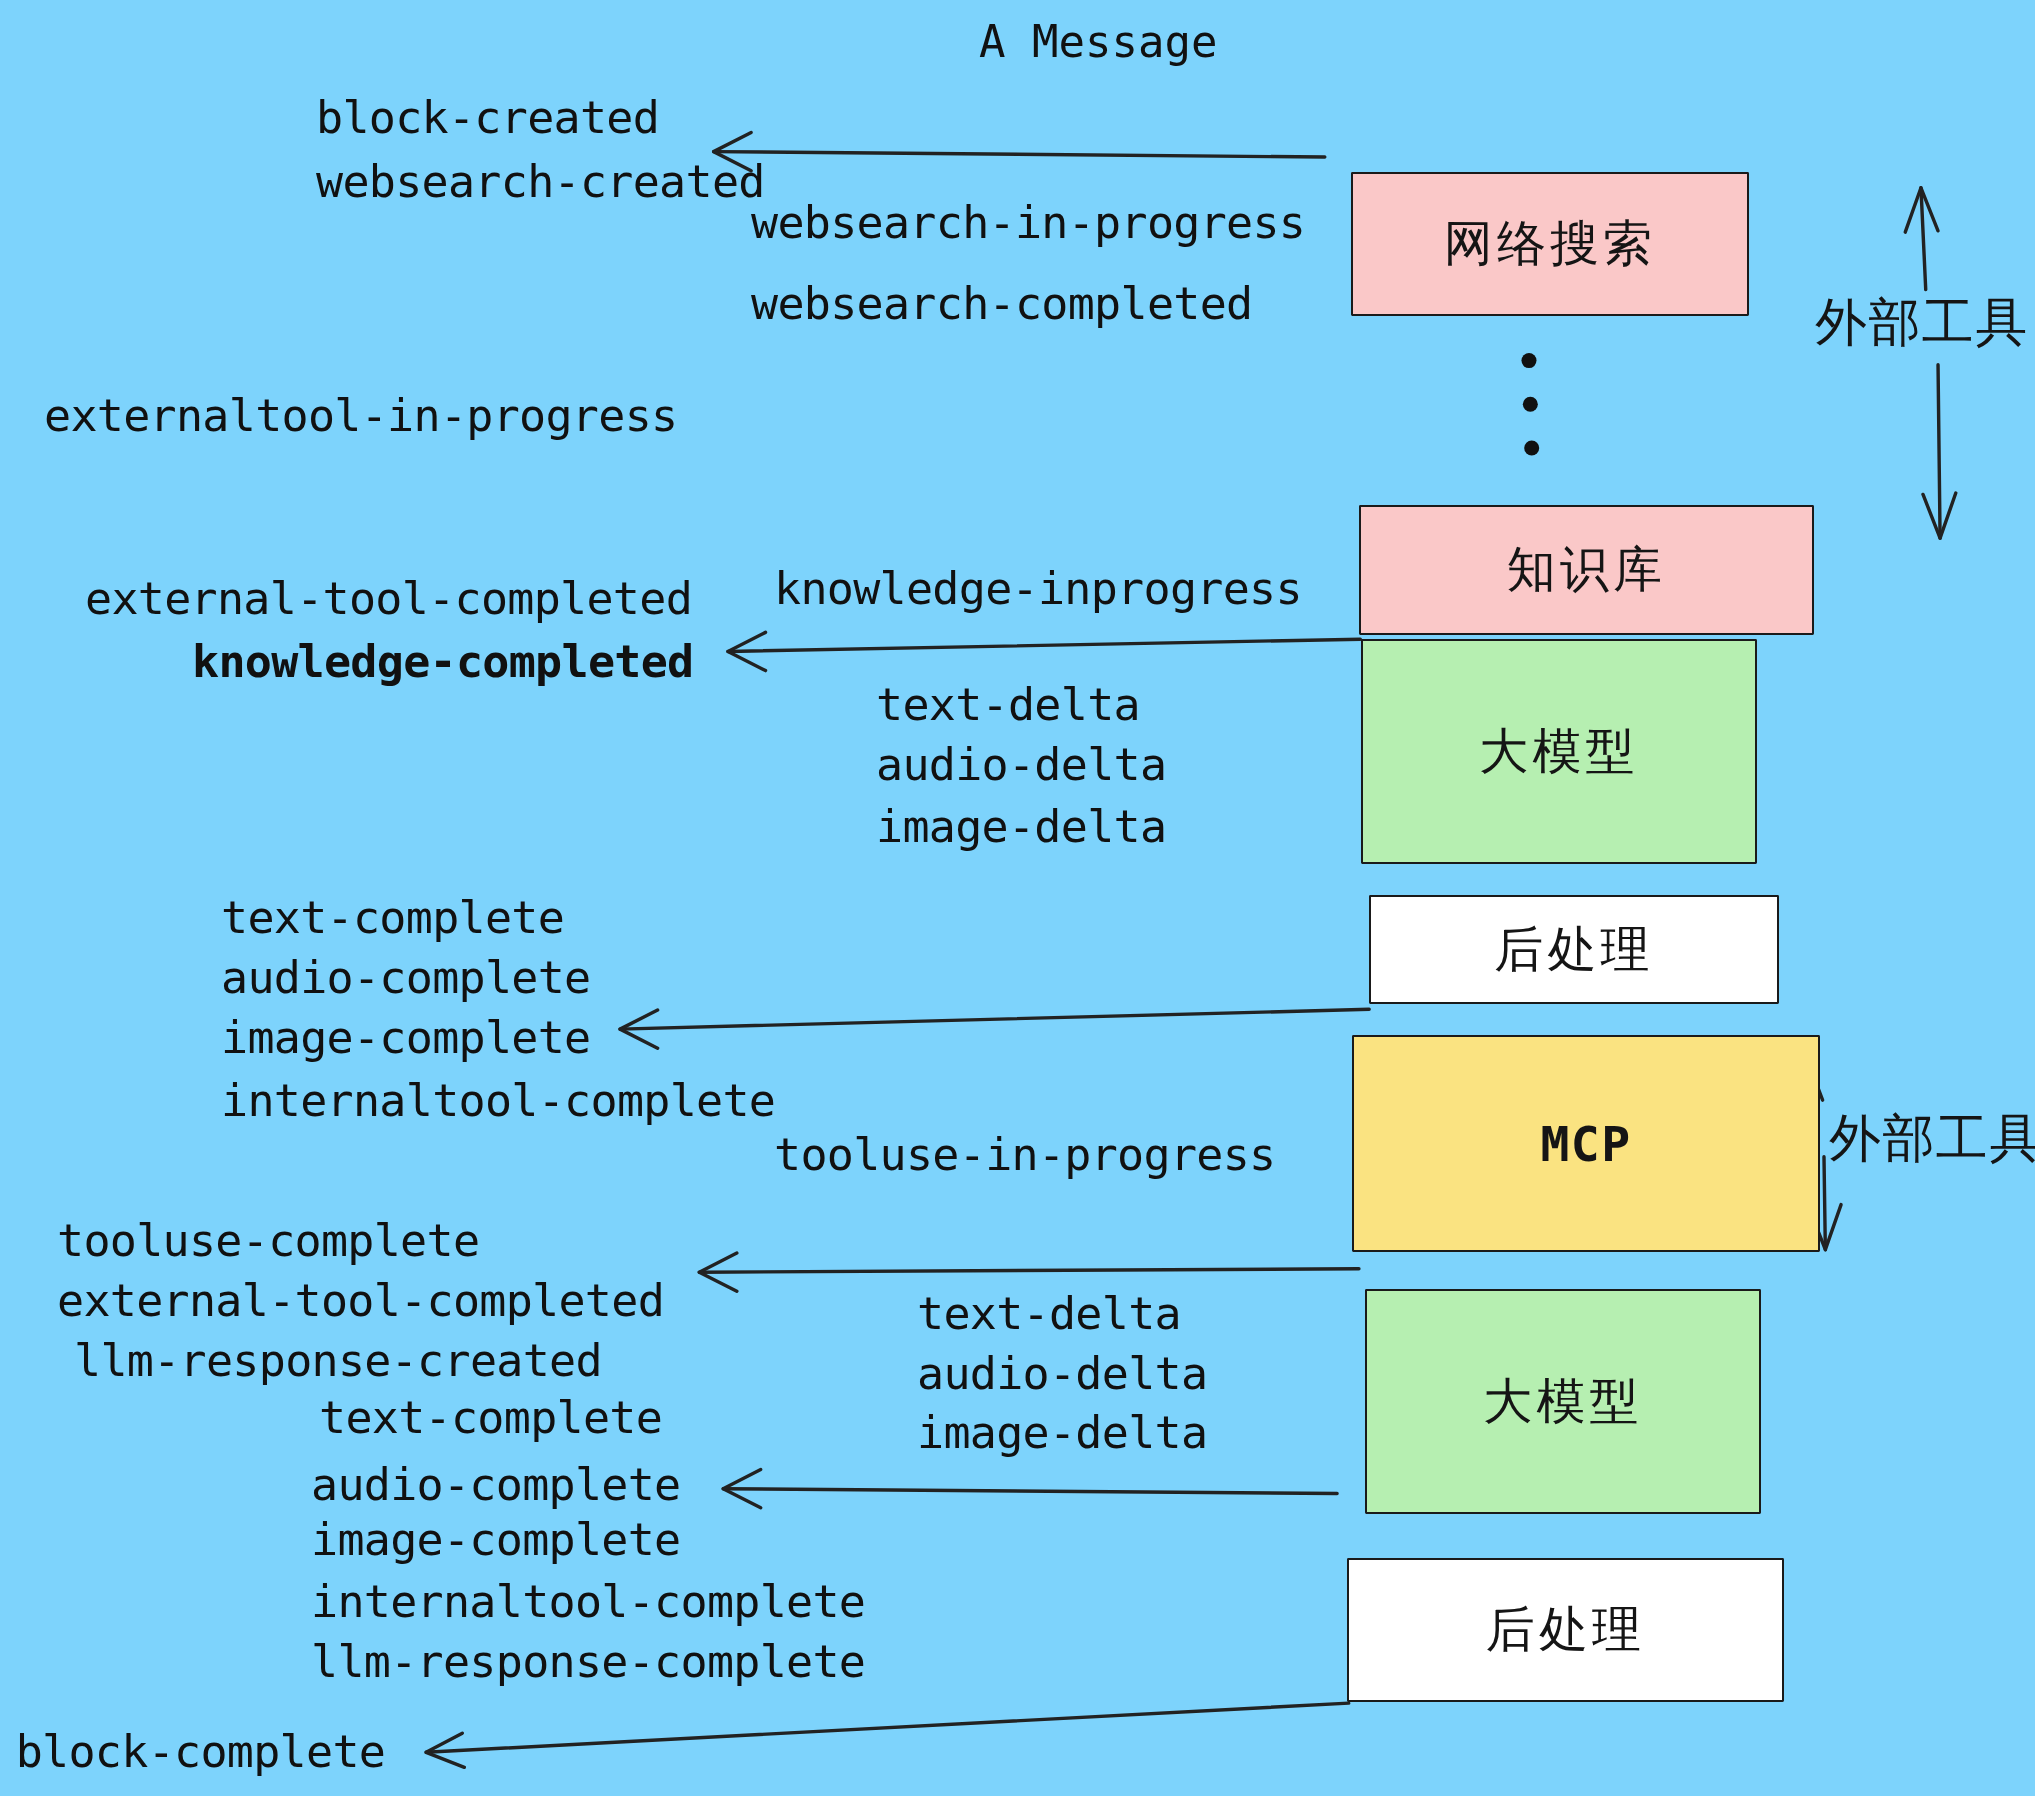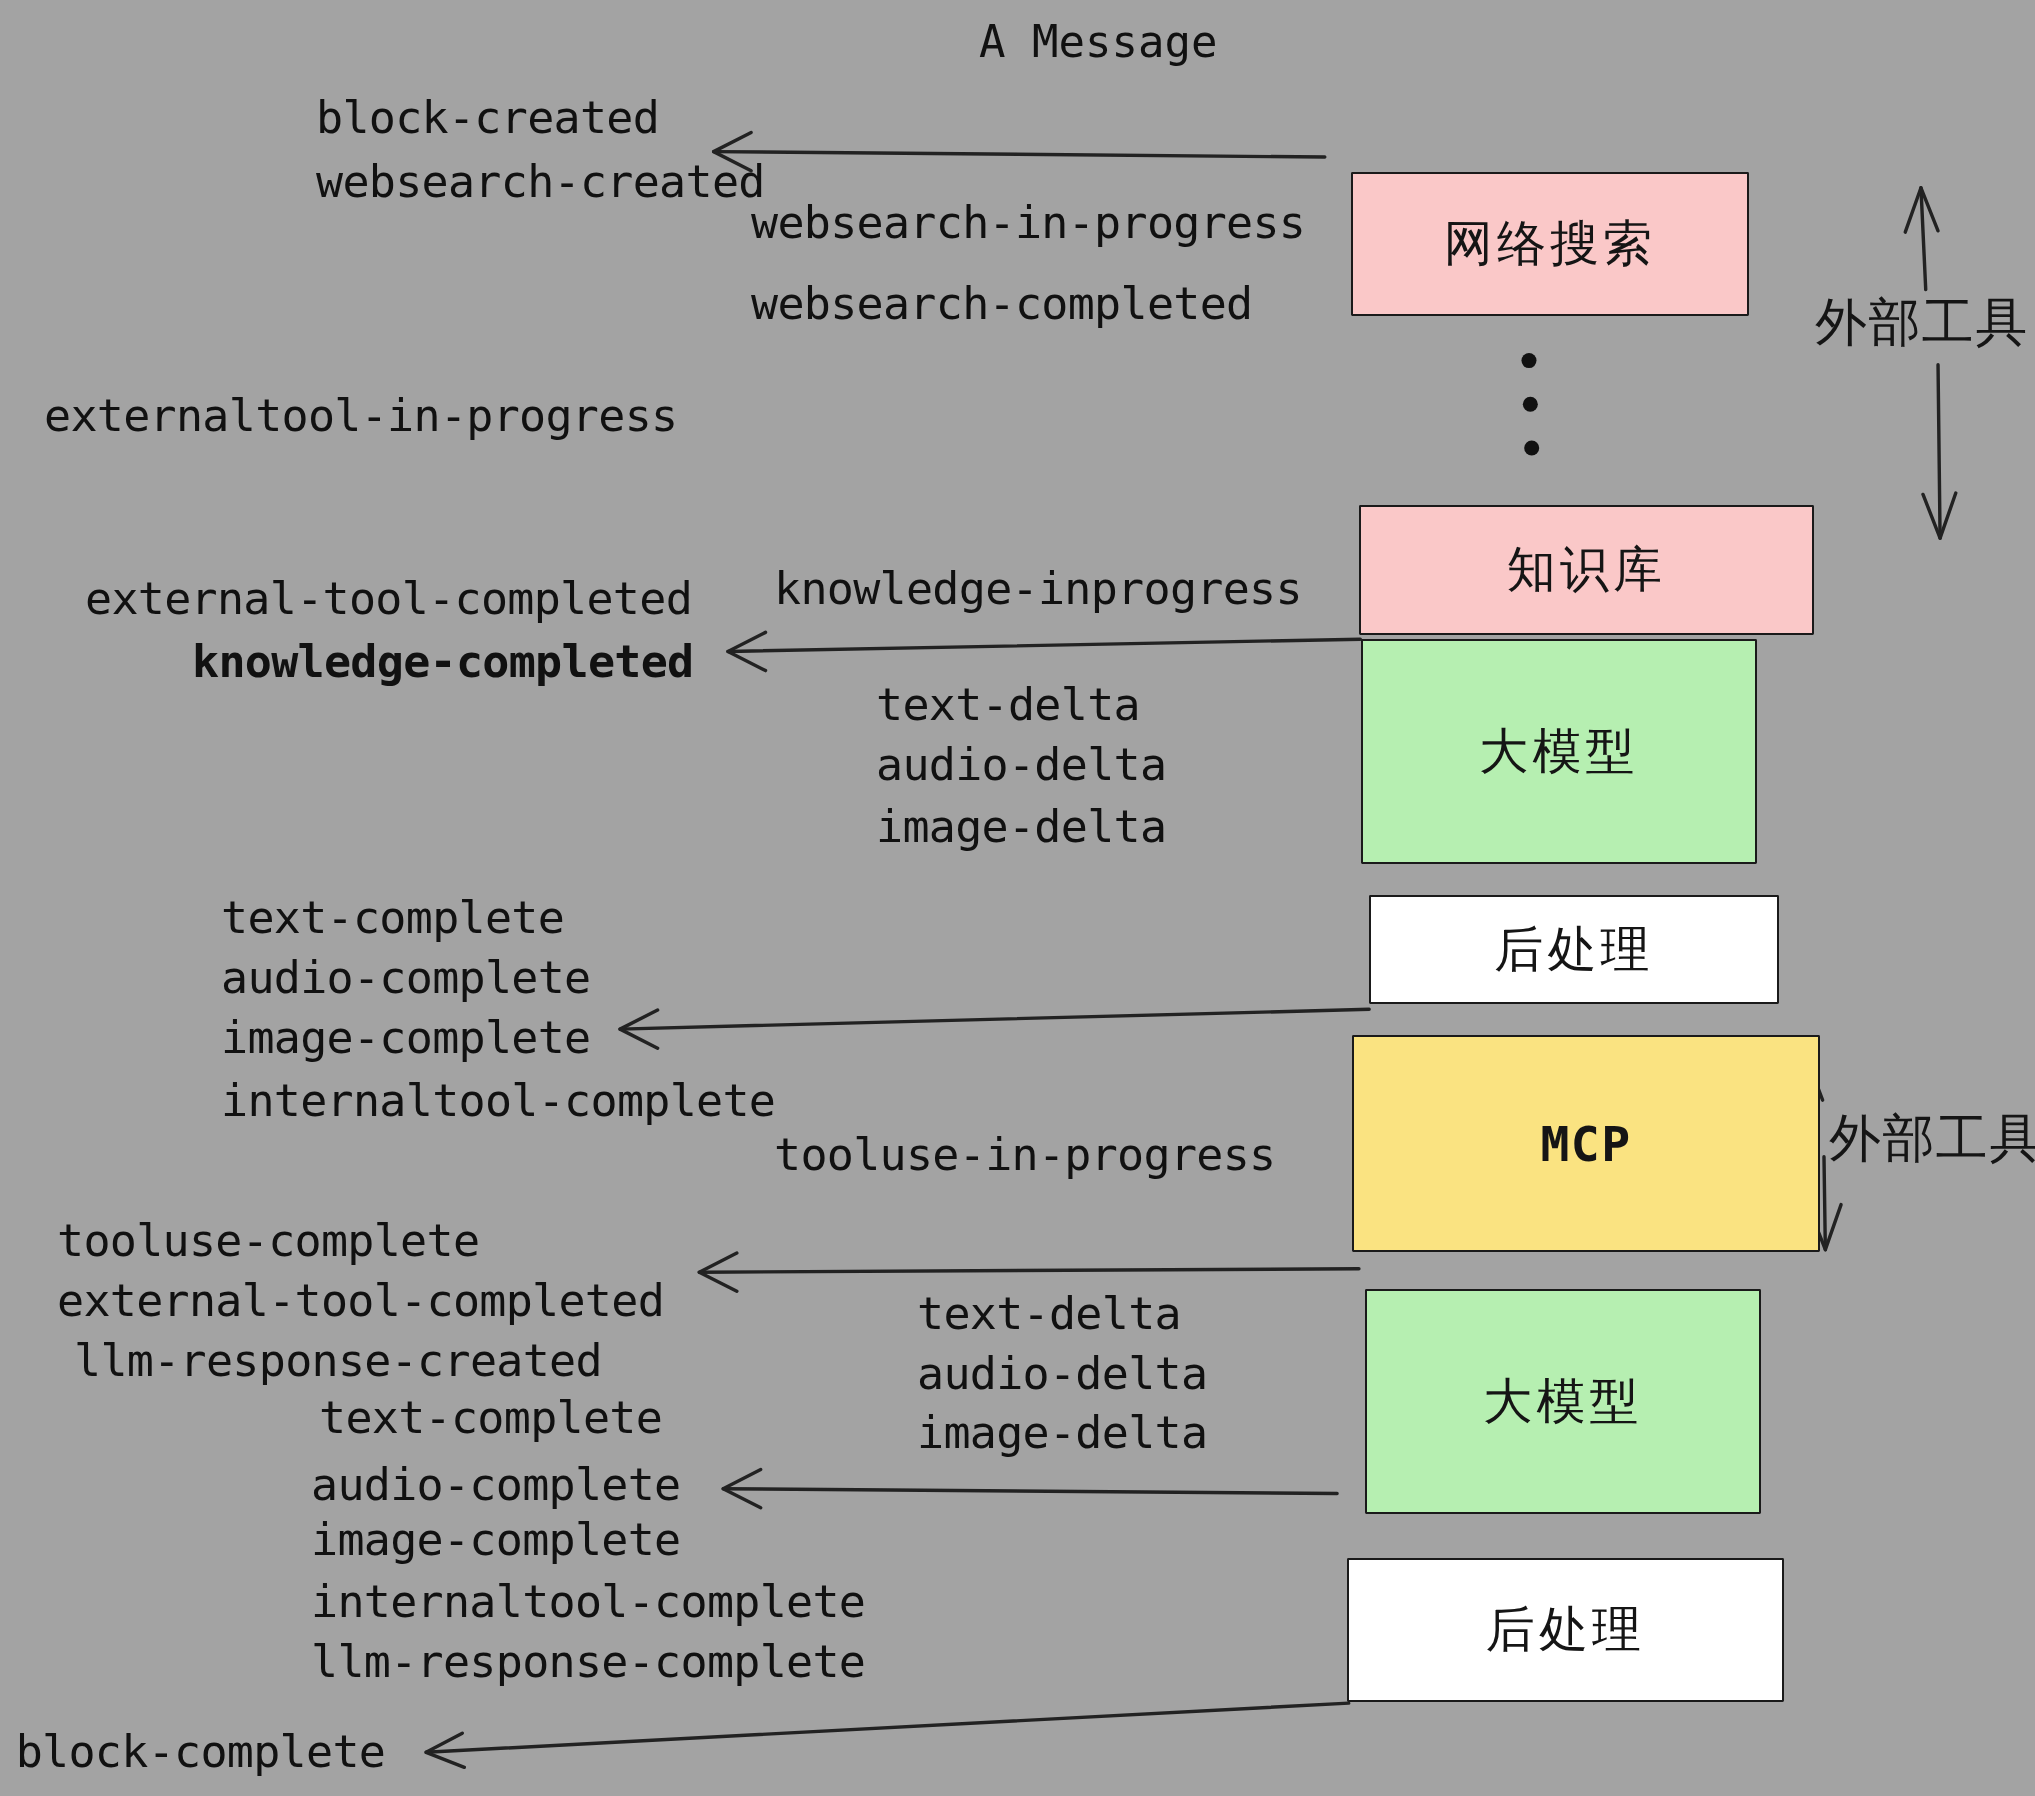--- a/index.html
+++ b/index.html
@@ -1,19 +1,19 @@
 <!DOCTYPE html>
 <html style="font-size:11px"><head>
 <meta charset="utf-8">
 <style>
   html,body{margin:0;padding:0;background:#ffffff;}
   #canvas{
     position:relative;
     width:2035px;height:1796px;
-    background:#a3a3a3;
+    background:#7dd3fc;
     font-family:"DejaVu Sans Mono","DejaVu Sans",monospace;
     overflow:hidden;
   }
   .evt{
     position:absolute;
     font-size:45px;
     color:#111;
     white-space:nowrap;
     transform:translateY(-50%);
     letter-spacing:-0.7px;

